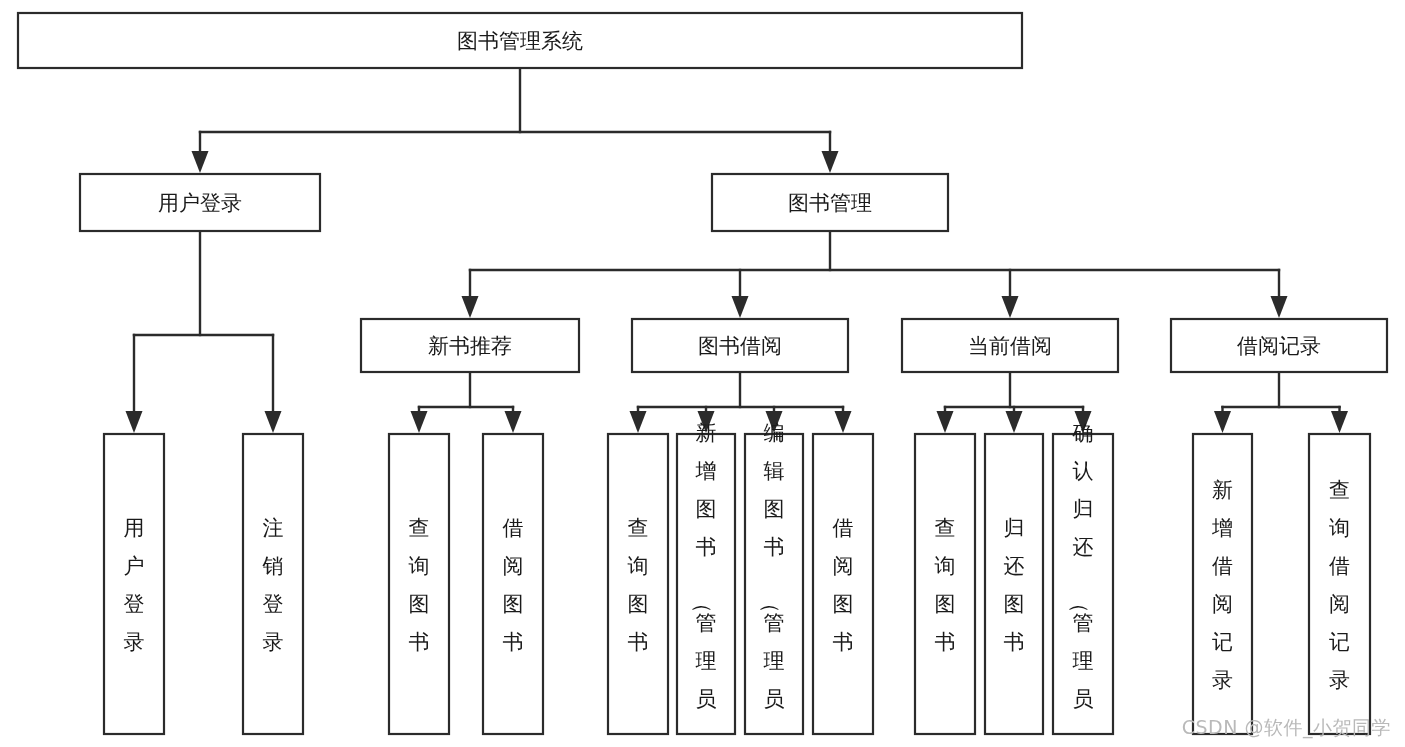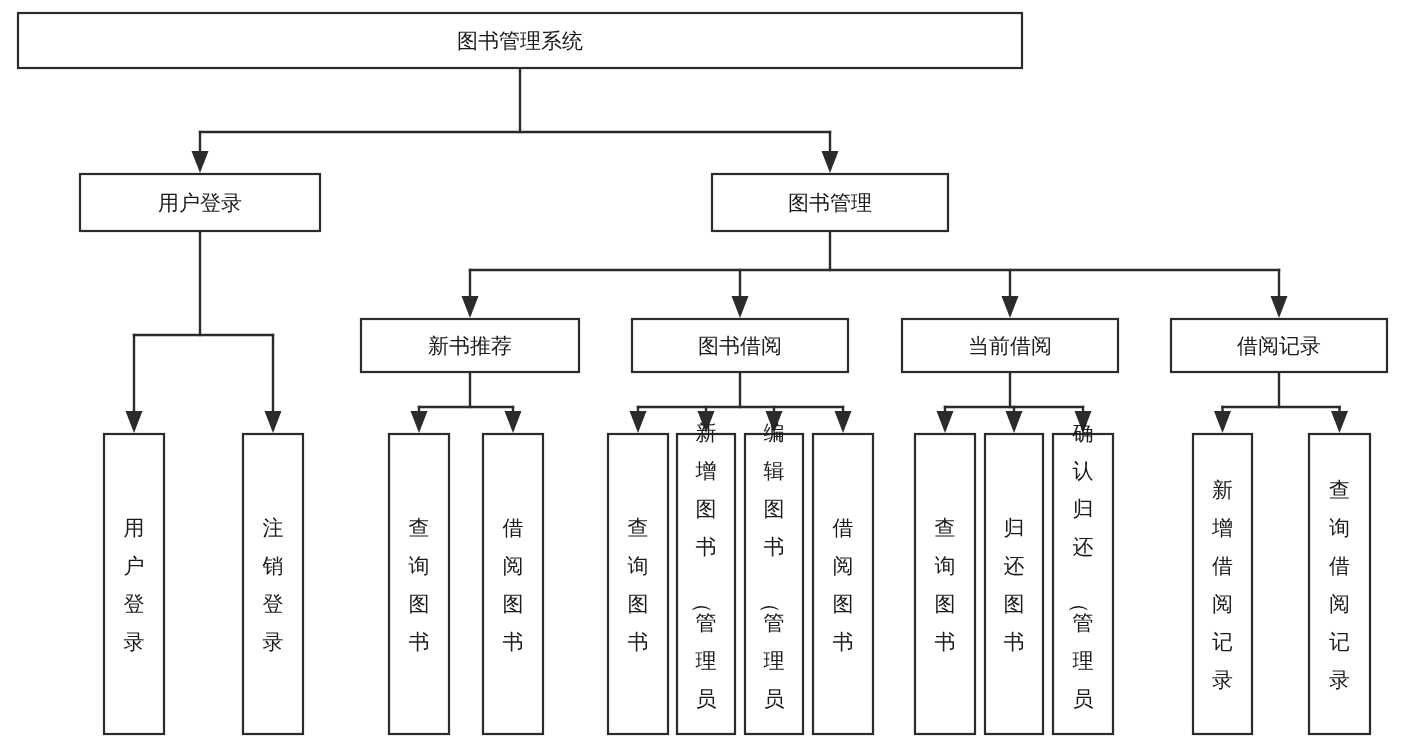--- a/index.html
+++ b/index.html
@@ -216,13 +216,14 @@
         <g>
           <rect class="node-box" x="1193" y="434" width="59" height="300"></rect>
           <text class="node-label-v" x="1222.5" y="497.36"><tspan x="1222.5" dy="0">新</tspan><tspan x="1222.5" dy="38">增</tspan><tspan x="1222.5" dy="38">借</tspan><tspan x="1222.5" dy="38">阅</tspan><tspan x="1222.5" dy="38">记</tspan><tspan x="1222.5" dy="38">录</tspan></text>
         </g>
         <g>
           <rect class="node-box" x="1309" y="434" width="61" height="300"></rect>
           <text class="node-label-v" x="1339.5" y="497.36"><tspan x="1339.5" dy="0">查</tspan><tspan x="1339.5" dy="38">询</tspan><tspan x="1339.5" dy="38">借</tspan><tspan x="1339.5" dy="38">阅</tspan><tspan x="1339.5" dy="38">记</tspan><tspan x="1339.5" dy="38">录</tspan></text>
         </g>
       </g>
   </svg>
+  <div class="watermark">CSDN @软件_小贺同学</div>
 </div>
 
 </body></html>

